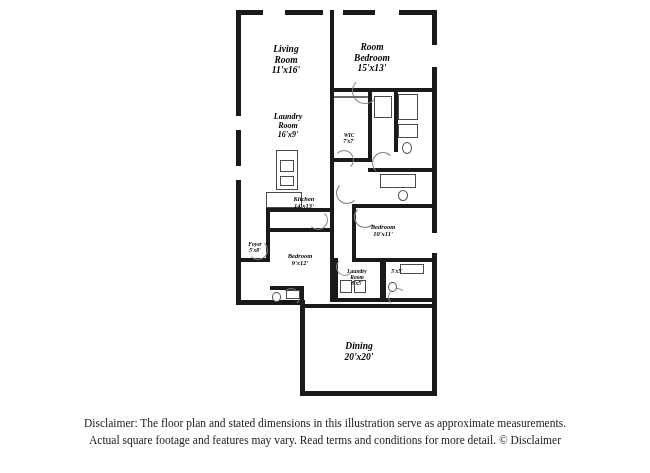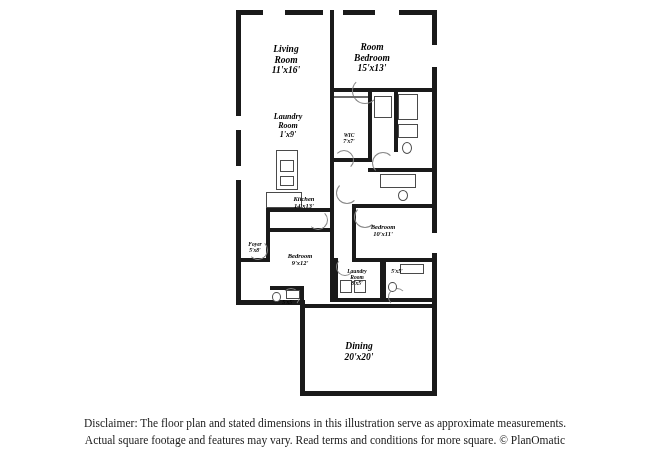--- a/index.html
+++ b/index.html
@@ -180,21 +180,21 @@
 
   <div class="room-label rl-lg" style="left:372px; top:42px; transform:translateX(-50%);">
     <span class="nm">Room</span>
     <span class="nm">Bedroom</span>
     <span class="dim">15'x13'</span>
   </div>
 
   <div class="room-label rl-md" style="left:288px; top:113px; transform:translateX(-50%);">
     <span class="nm">Laundry</span>
     <span class="nm">Room</span>
-    <span class="dim">1'x9'</span>
+    <span class="dim">16'x9'</span>
   </div>
 
   <div class="room-label rl-xs" style="left:349px; top:132px; transform:translateX(-50%);">
     <span class="nm">WIC</span>
     <span class="dim">7'x7'</span>
   </div>
 
   <div class="room-label rl-sm" style="left:304px; top:195px; transform:translateX(-50%);">
     <span class="nm">Kitchen</span>
     <span class="dim">14'x13'</span>
@@ -229,16 +229,16 @@
     <span class="dim">5'x5'</span>
   </div>
 
   <div class="room-label rl-lg" style="left:359px; top:341px; transform:translateX(-50%);">
     <span class="nm">Dining</span>
     <span class="dim">20'x20'</span>
   </div>
 
   <div class="disclaimer">
     <span>Disclaimer: The floor plan and stated dimensions in this illustration serve as approximate measurements.</span>
-    <span>Actual square footage and features may vary. Read terms and conditions for more square. © PlanOmatic</span>
+    <span>Actual square footage and features may vary. Read terms and conditions for more detail. © Disclaimer</span>
   </div>
 
 </div>
 
 </body></html>

